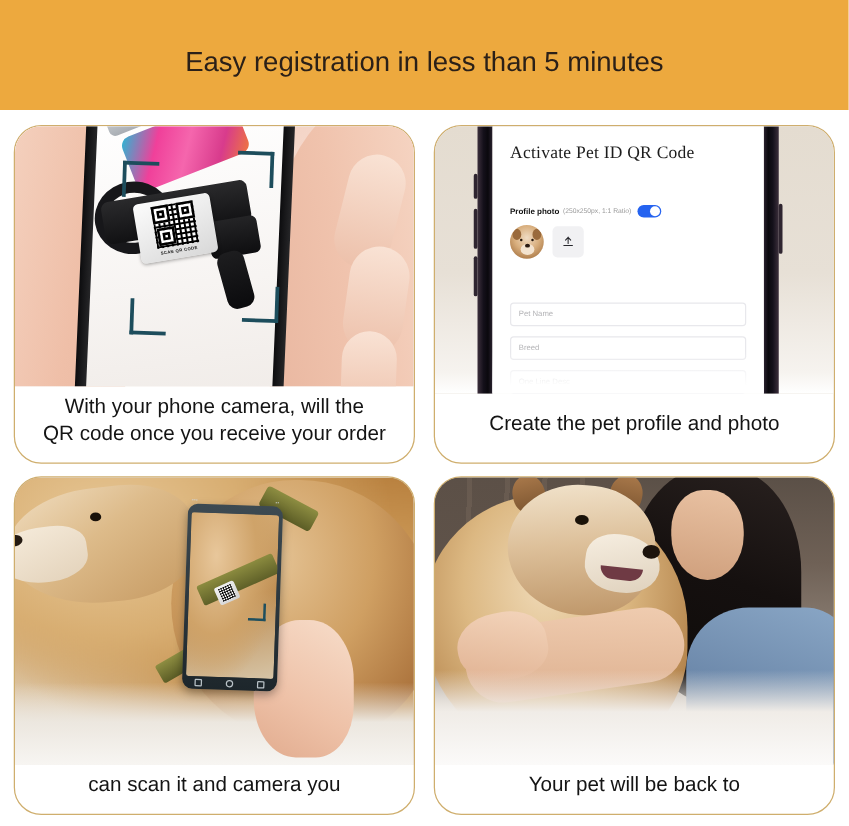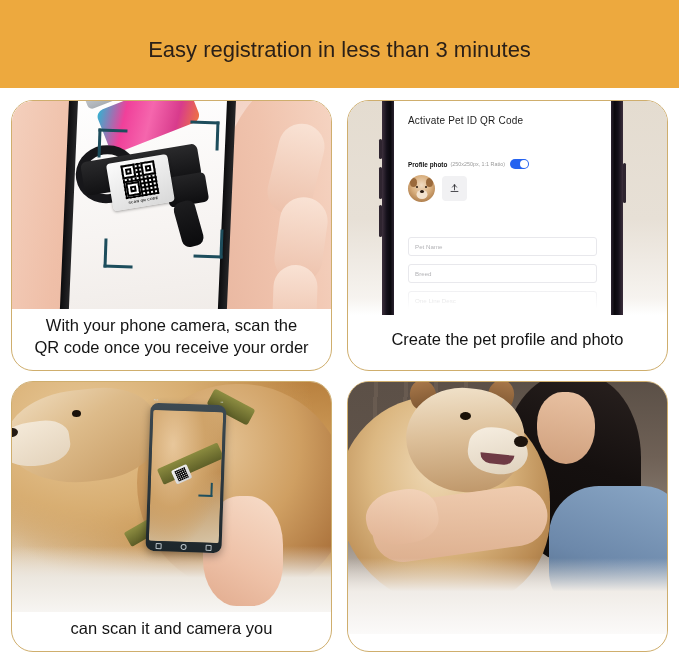--- a/index.html
+++ b/index.html
@@ -168,21 +168,21 @@
   .c2-btn1{top:38px;height:20px;}
   .c2-btn2{top:66px;height:32px;}
   .c2-btn3{top:104px;height:32px;}
   .c2-btn-r{position:absolute;right:41px;width:3px;background:#2f2530;border-radius:2px;top:62px;height:40px;}
   .c2-screen{
     position:absolute;left:46px;right:56px;top:0;bottom:0;
     background:#ffffff;
     padding:14px 14px 0 14px;
     box-sizing:border-box;
   }
-  .c2-title{font-size:10px;color:#1c1c1c;letter-spacing:.2px;}
+  .c2-title{font-size:14px;color:#1c1c1c;letter-spacing:.2px;font-family:Liberation Serif, serif;}
   .c2-photo-row{display:flex;align-items:center;margin-top:33px;}
   .c2-photo-label{font-size:6.4px;font-weight:bold;color:#111;}
   .c2-photo-hint{font-size:5.4px;color:#9a9a9a;margin-left:3px;}
   .c2-toggle{
     margin-left:5px;width:19px;height:10px;border-radius:6px;background:#2563f0;
     position:relative;flex:0 0 auto;
   }
   .c2-toggle:after{
     content:"";position:absolute;right:1px;top:1px;width:8px;height:8px;border-radius:50%;background:#fff;
   }
@@ -368,21 +368,21 @@
     position:absolute;left:0;right:0;bottom:0;height:76px;
     background:linear-gradient(180deg,rgba(243,241,238,0) 0%,#f0ece7 44%,#fbfaf9 100%);
   }
 </style>
 </head>
 <body>
 
 <div class="page">
 
   <div class="header">
-    <div class="header-sub">Easy registration in less than 3 minutes</div>
+    <div class="header-sub">Easy registration in less than 5 minutes</div>
   </div>
 
   <div class="grid">
 
     <div class="card photo-card">
       <div class="media c1-media">
         <div class="c1-bg"></div>
         <div class="c1-hand-l"></div>
         <div class="c1-hand-r"></div>
         <div class="c1-finger c1-f1"></div>
@@ -405,21 +405,21 @@
         </div>
         <div class="c1-rail c1-rail-l"></div>
         <div class="c1-rail c1-rail-r"></div>
 
         <div class="brk brk-tl"></div>
         <div class="brk brk-tr"></div>
         <div class="brk brk-bl"></div>
         <div class="brk brk-br"></div>
       </div>
       <div class="caption">
-        <div>With your phone camera, scan the</div>
+        <div>With your phone camera, will the</div>
         <div>QR code once you receive your order</div>
       </div>
     </div>
 
     <div class="card">
       <div class="media c2-media">
         <div class="c2-bg"></div>
         <div class="c2-phone-edge c2-edge-l"></div>
         <div class="c2-phone-edge c2-edge-r"></div>
         <div class="c2-btn c2-btn1"></div>
@@ -514,17 +514,18 @@
         <div class="c4-dog-head"></div>
         <div class="c4-muzzle"></div>
         <div class="c4-mouth"></div>
         <div class="c4-nose"></div>
         <div class="c4-eye"></div>
         <div class="c4-arm"></div>
         <div class="c4-hand"></div>
         <div class="c4-floor"></div>
       </div>
       <div class="caption">
+        <div>Your pet will be back to</div>
       </div>
     </div>
 
   </div>
 </div>
 
 </body></html>

